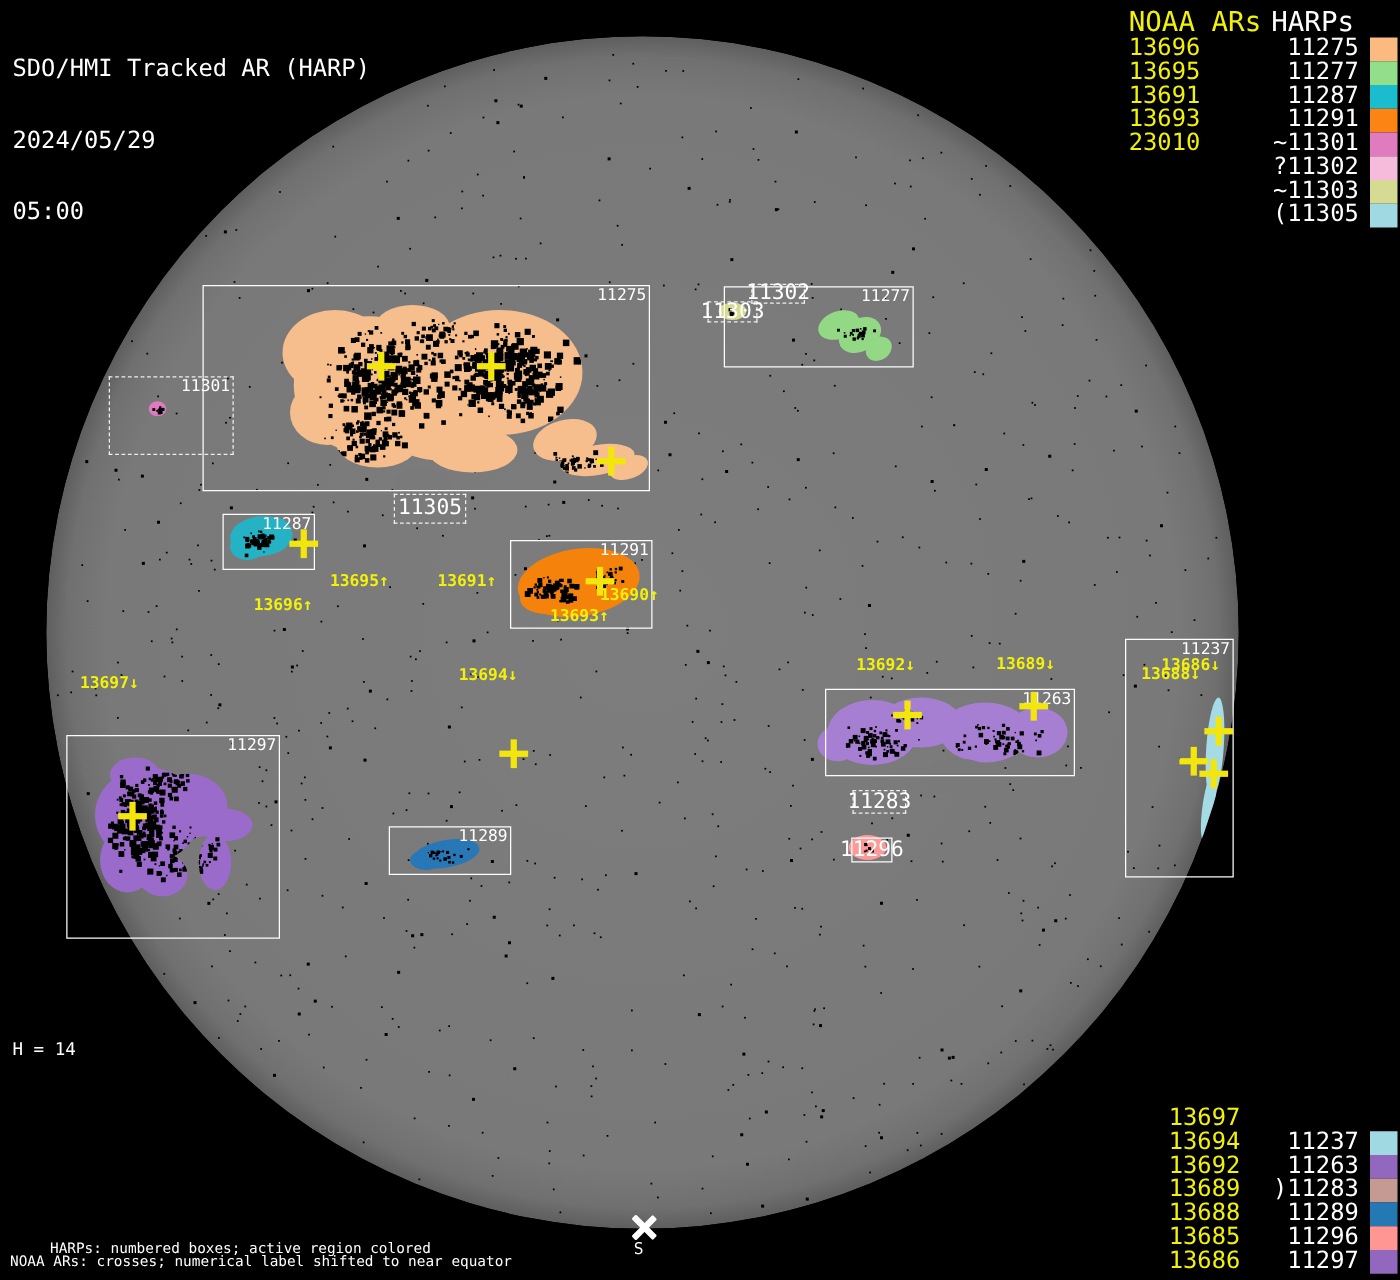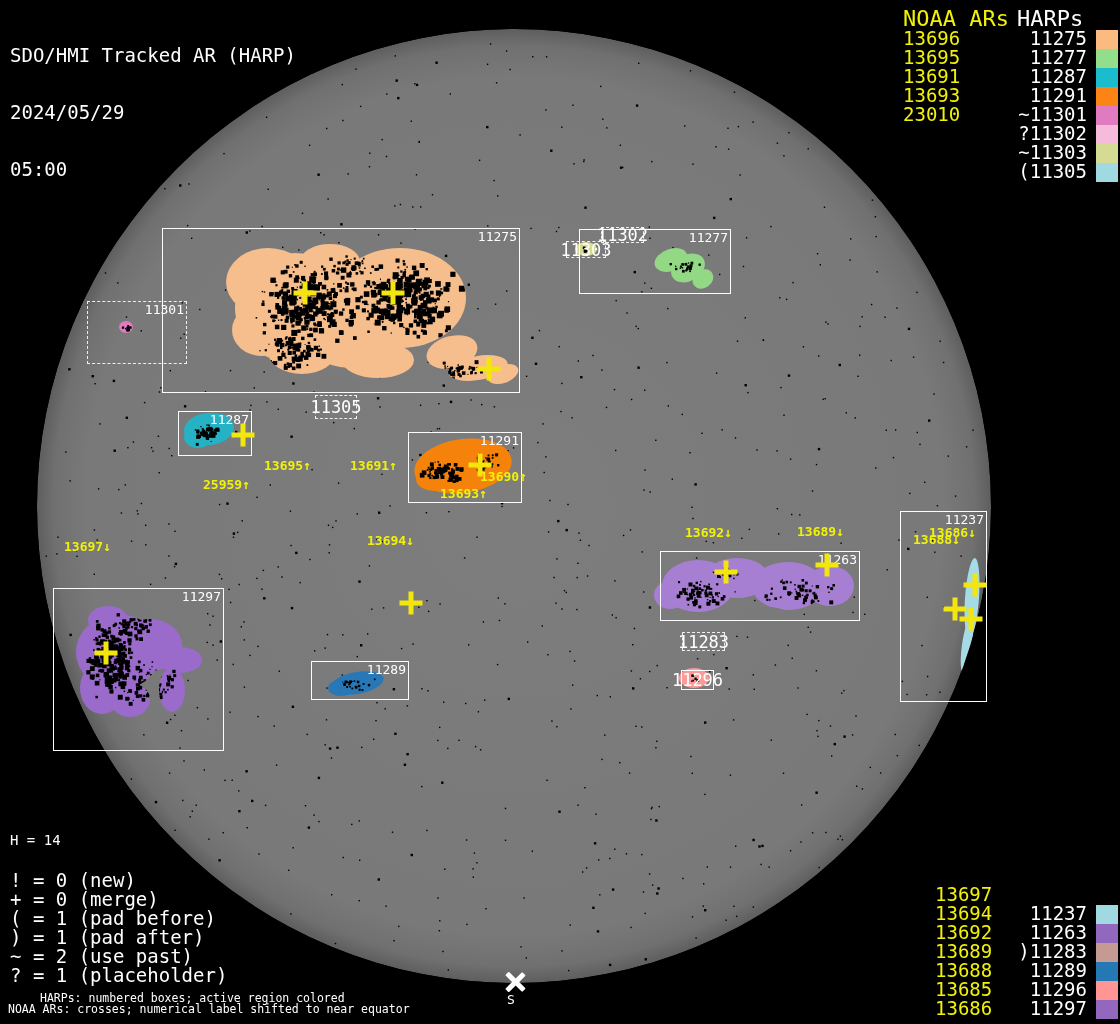--- a/index.html
+++ b/index.html
@@ -2567,21 +2567,21 @@
       </g>
     </svg>
 
   <div id="boxes">
       <div class="hbox" style="left: 162px; top: 228px; width: 356px; height: 163px;">
         <span class="hlabel">11275</span>
       </div>
       <div class="hbox dashed" style="left: 87px; top: 301px; width: 98px; height: 61px;">
         <span class="hlabel">11301</span>
       </div>
-      <div class="hbox dashed" style="left: 315px; top: 395px; width: 40px; height: 22px;">
+      <div class="hbox dashed" style="left: 315px; top: 395px; width: 40px; height: 22px; padding-left: 16px;">
         <span class="hlabel center">11305</span>
       </div>
       <div class="hbox" style="left: 178px; top: 411px; width: 72px; height: 43px;">
         <span class="hlabel">11287</span>
       </div>
       <div class="hbox" style="left: 408px; top: 432px; width: 112px; height: 69px;">
         <span class="hlabel">11291</span>
       </div>
       <div class="hbox" style="left: 579px; top: 229px; width: 150px; height: 63px;">
         <span class="hlabel">11277</span>
@@ -2607,21 +2607,21 @@
       <div class="hbox" style="left: 681px; top: 670px; width: 31px; height: 18px;">
         <span class="hlabel center">11296</span>
       </div>
       <div class="hbox" style="left: 900px; top: 511px; width: 85px; height: 189px;">
         <span class="hlabel">11237</span>
       </div>
     </div>
   <div id="nlabels">
       <div class="nlabel" style="left: 264px; top: 459px;">13695↑</div>
       <div class="nlabel" style="left: 350px; top: 459px;">13691↑</div>
-      <div class="nlabel" style="left: 203px; top: 478px;">25959↑</div>
+      <div class="nlabel" style="left: 203px; top: 478px;">13696↑</div>
       <div class="nlabel" style="left: 447px; top: 470px; margin-left: 33px;">13690↑</div>
       <div class="nlabel" style="left: 440px; top: 487px;">13693↑</div>
       <div class="nlabel" style="left: 64px; top: 540px;">13697↓</div>
       <div class="nlabel" style="left: 367px; top: 534px; text-align: center;">13694↓</div>
       <div class="nlabel" style="left: 685px; top: 526px;">13692↓</div>
       <div class="nlabel" style="left: 785px; top: 525px; margin-left: 12px;">13689↓</div>
       <div class="nlabel" style="left: 929px; top: 526px;">13686↓</div>
       <div class="nlabel" style="left: 913px; top: 533px;">13688↓</div>
     </div>
   <div id="crosses">
@@ -2722,26 +2722,18 @@
       <div class="swatch" style="top: 163px; background: rgb(160, 217, 226);"></div>
       <div class="swatch" style="top: 905px; background: rgb(160, 217, 226);"></div>
       <div class="swatch" style="top: 924px; background: rgb(145, 104, 190);"></div>
       <div class="swatch" style="top: 943px; background: rgb(196, 154, 146);"></div>
       <div class="swatch" style="top: 962px; background: rgb(36, 120, 180);"></div>
       <div class="swatch" style="top: 981px; background: rgb(255, 150, 148);"></div>
       <div class="swatch" style="top: 1000px; background: rgb(145, 104, 190);"></div>
     </div>
 
   <div id="h-line" class="txt w">H = 14</div>
-  <div id="legend-lines">
-      <div class="legline">! = 0 (new)</div>
-      <div class="legline">+ = 0 (merge)</div>
-      <div class="legline">( = 1 (pad before)</div>
-      <div class="legline">) = 1 (pad after)</div>
-      <div class="legline">~ = 2 (use past)</div>
-      <div class="legline">? = 1 (placeholder)</div>
-    </div>
   <div class="txt footnote" style="top:993px;margin-left:32px;">HARPs: numbered boxes; active region colored</div>
   <div class="txt footnote" style="top:1004px;">NOAA ARs: crosses; numerical label shifted to near equator</div>
 
   <div id="south-x" class="xmark" style="left: 515px; top: 982px;"></div>
   <div id="south-s" class="txt w" style="font-size: 13px; left: 507px; top: 992px;">S</div>
 </div>
 
 </body></html>

